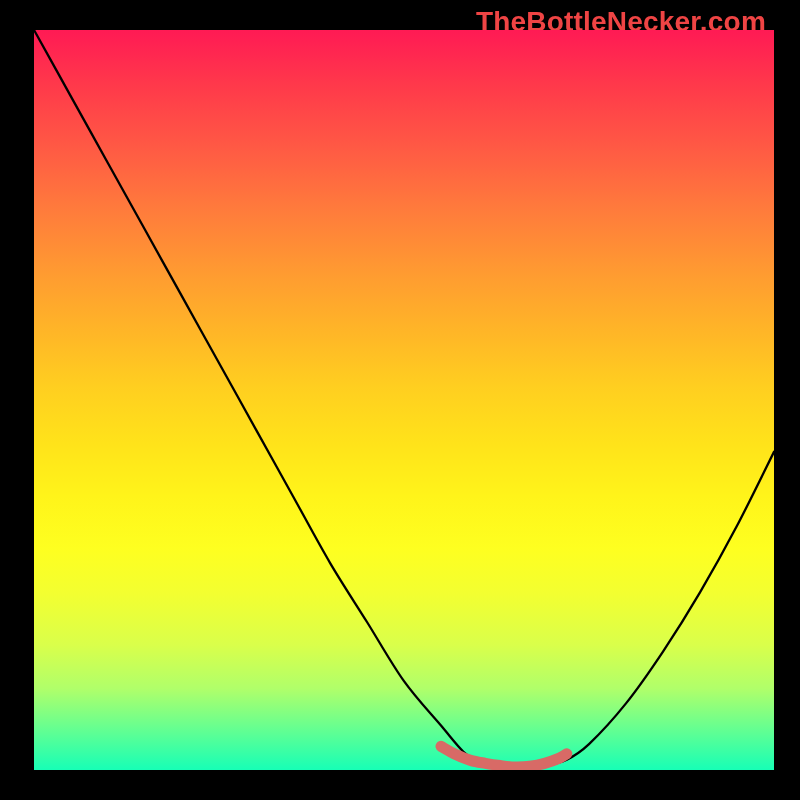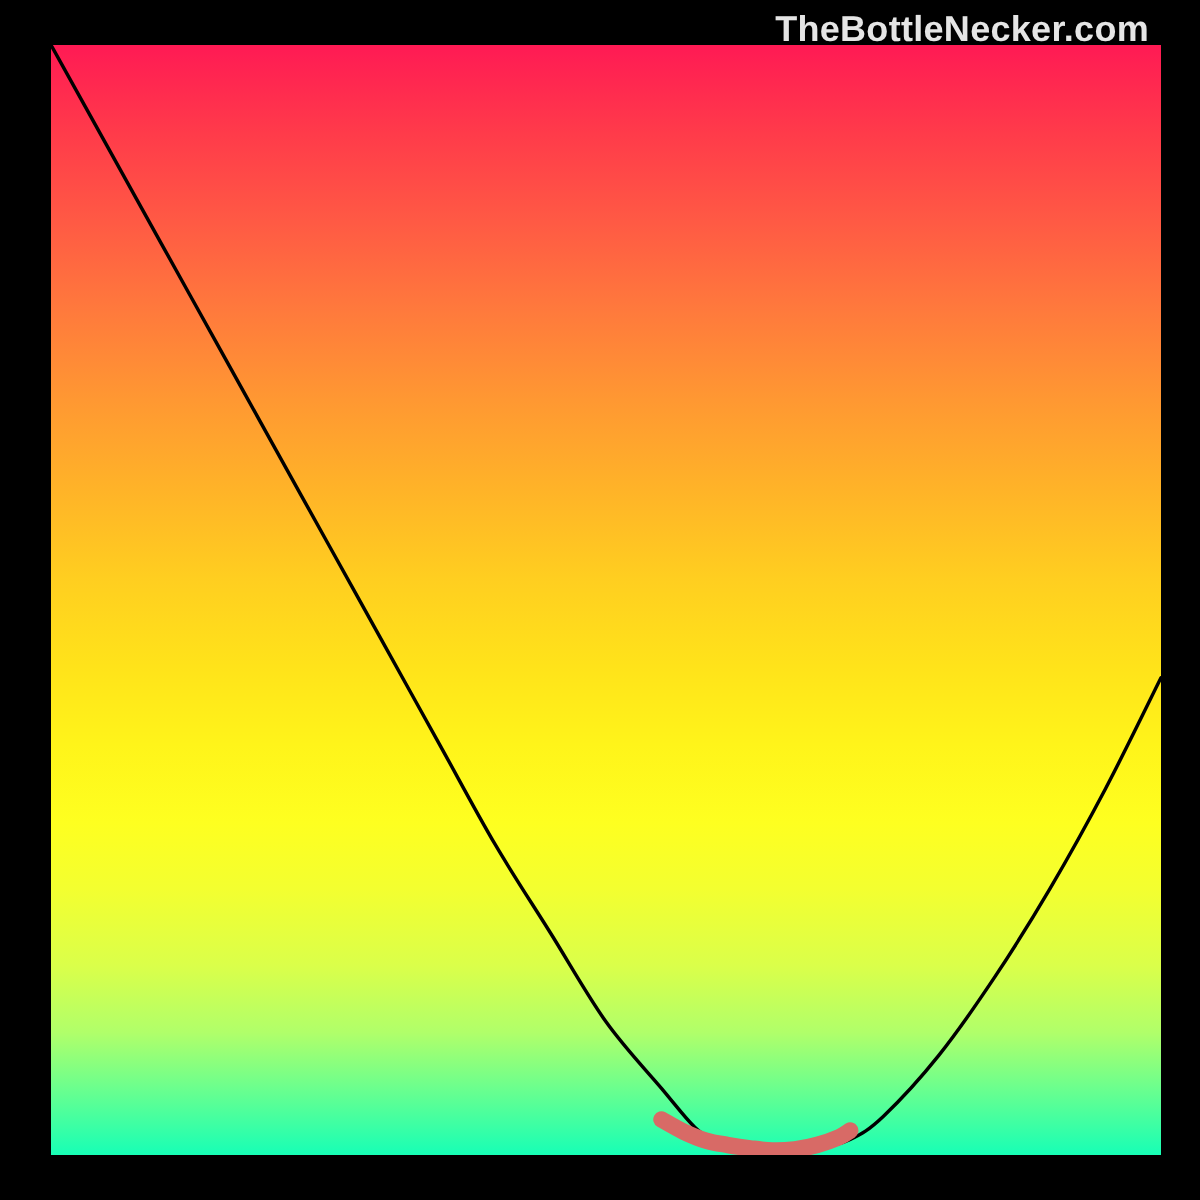--- a/index.html
+++ b/index.html
@@ -38,23 +38,23 @@
       #b0ff6a 89%,
       #6bff8e 94%,
       #17ffb6 100%
     );
   }
   .watermark {
     position: absolute;
     top: 6px;
     right: 34px;
     font-family: Arial, Helvetica, sans-serif;
-    font-size: 24px;
+    font-size: 28px;
     font-weight: bold;
-    color: #e5e5e5;
+    color: #ef4444;
     letter-spacing: 0.2px;
   }
   svg.curve {
     position: absolute;
     left: 0; top: 0;
     width: 100%; height: 100%;
   }
 </style>
 </head>
 <body>

